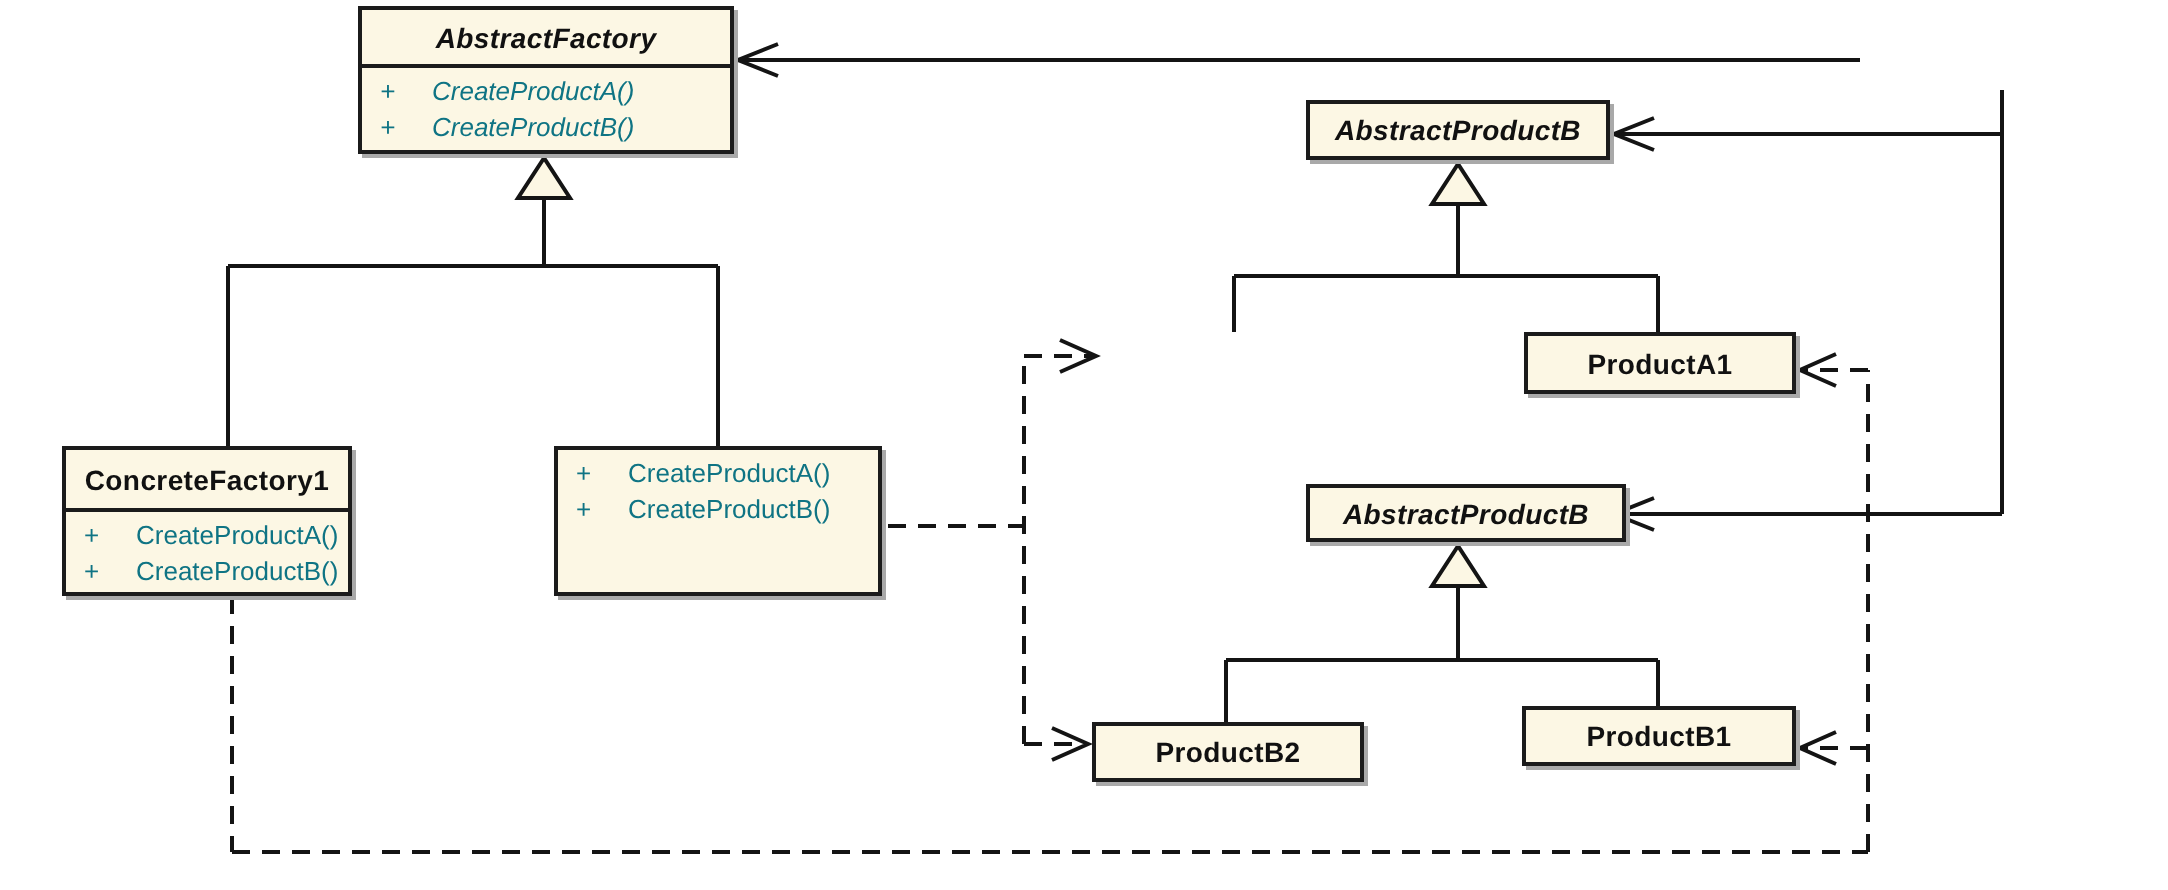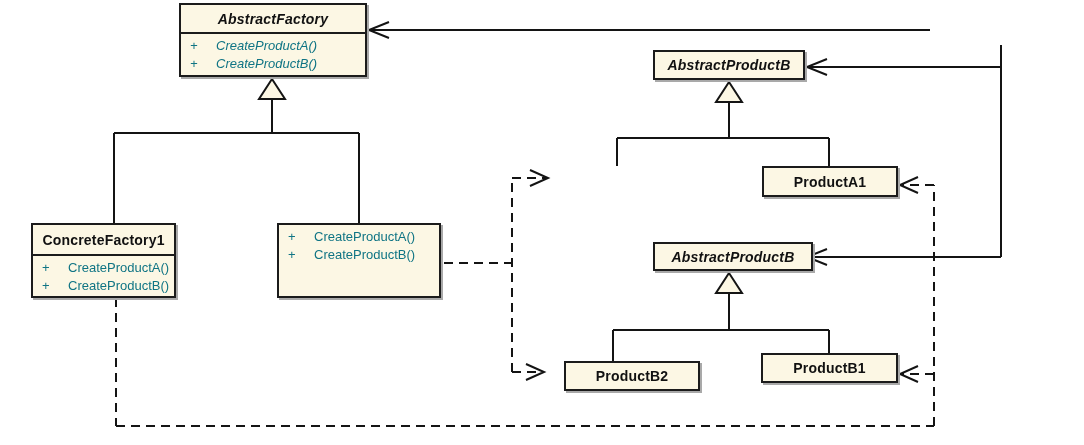--- a/index.html
+++ b/index.html
@@ -122,21 +122,21 @@
 
 
   <div class="uml-box" style="left:762px;top:166px;width:136px;height:31px">
     <div class="box-title">ProductA1</div>
   </div>
 
   <div class="uml-box abstract" style="left:653px;top:242px;width:160px;height:29px">
     <div class="box-title">AbstractProductB</div>
   </div>
 
-  <div class="uml-box" style="left:564px;top:361px;width:136px;height:30px">
+  <div class="uml-box" style="left:546px;top:361px;width:136px;height:30px">
     <div class="box-title">ProductB2</div>
   </div>
 
   <div class="uml-box" style="left:761px;top:353px;width:137px;height:30px">
     <div class="box-title">ProductB1</div>
   </div>
 
   <div class="uml-box compartment cf" style="left:31px;top:223px;width:145px;height:75px">
     <div class="box-title">ConcreteFactory1</div>
     <div class="box-methods">

